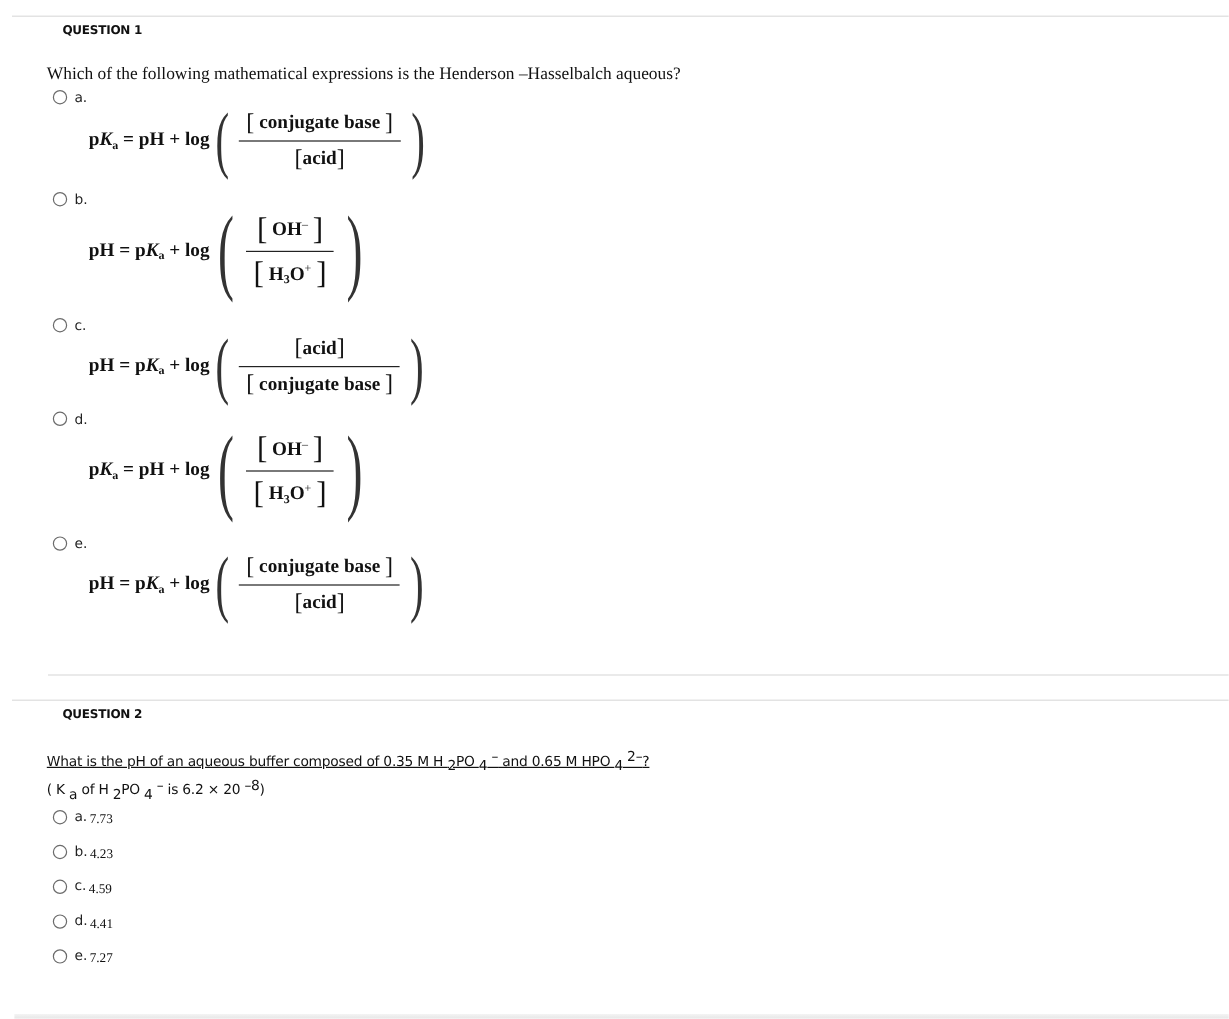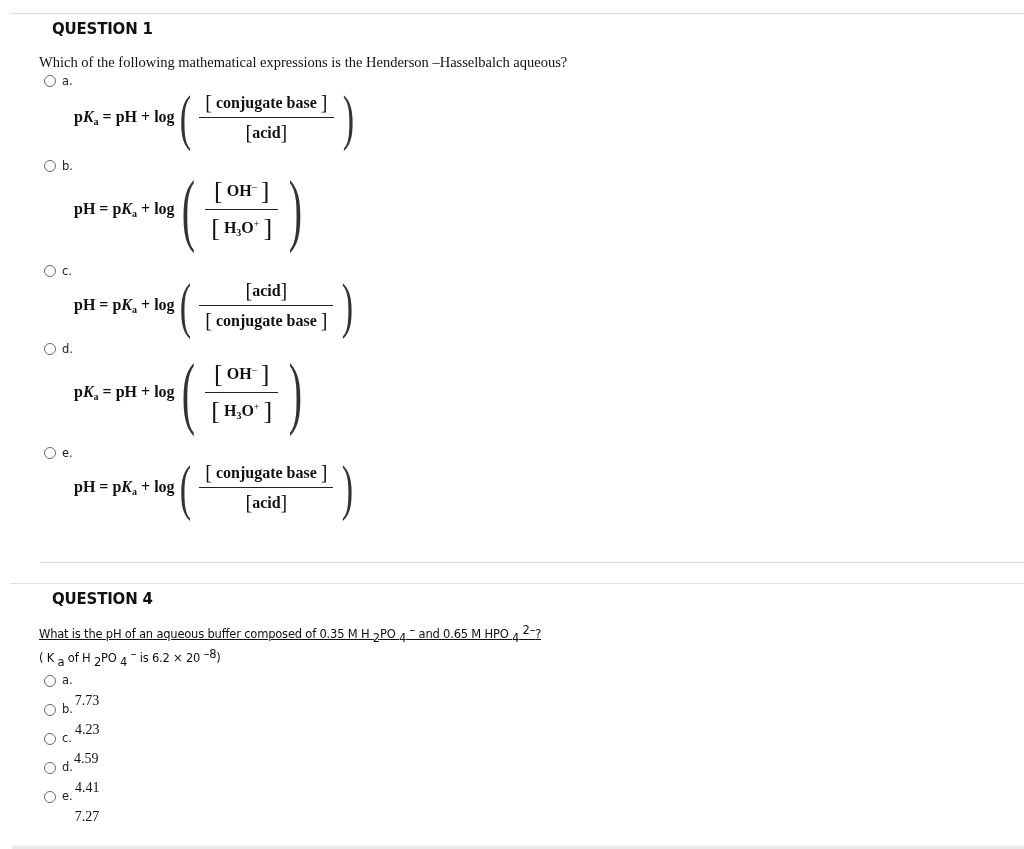--- a/index.html
+++ b/index.html
@@ -7,21 +7,21 @@
   body { position: relative; font-family: "DejaVu Sans", sans-serif; color: #111; }
 
   .sep { position: absolute; height: 1px; background: #dcdcdc; }
   .sep-top { left: 10px; top: 13px; width: 1014px; }
   .sep-q1-end { left: 40px; top: 562px; width: 984px; }
   .sep-q2-top { left: 10px; top: 583px; width: 1014px; }
   .bottom-bar { position: absolute; left: 12px; top: 845px; width: 1012px; height: 4px;
     background: linear-gradient(#f4f4f4, #e6e6e6); }
 
   .q-heading { position: absolute; left: 52px; font-family: "DejaVu Sans", sans-serif;
-    font-weight: bold; font-size: 15px; letter-spacing: -0.2px; color: #111; }
+    font-weight: bold; font-size: 10px; letter-spacing: -0.2px; color: #111; }
 
   .q1-text { position: absolute; left: 39px; top: 54px; font-family: "Liberation Serif", serif;
     font-size: 14.5px; color: #111; }
 
   .opt { position: absolute; left: 44px; display: flex; align-items: center; }
   .radio { width: 12px; height: 12px; border: 1px solid #6b6b6b; border-radius: 50%;
     background: #fff; display: inline-block; }
   .opt-letter { font-family: "DejaVu Sans", sans-serif; font-size: 11.5px; margin-left: 6px; color: #222; }
 
   
@@ -40,22 +40,22 @@
   .brt { font-weight: normal; font-size: 26px; vertical-align: -3px; }
 
   
   .q2-text { position: absolute; left: 39px; font-family: "DejaVu Sans", sans-serif;
     font-size: 11.5px; color: #111; white-space: nowrap; letter-spacing: -0.2px; }
   .q2-text .sub { font-size: 11.5px; position: relative; top: 4px; }
   .q2-text .sup { font-size: 11.5px; position: relative; top: -4px; }
   .opt2 { position: absolute; left: 44px; display: flex; align-items: flex-start; }
   .opt2 .radio { margin-top: 2px; }
   .opt2 .opt-letter { margin-left: 6px; }
-  .opt2 .val { font-family: "Liberation Serif", serif; font-size: 14px; margin-left: 2px;
-    position: relative; top: 4px; color: #111; margin-top: 16px; }
+  .opt2 .val { font-family: "Liberation Serif", serif; font-size: 11px; margin-left: 2px;
+    position: relative; top: 4px; color: #111; }
 </style>
 </head>
 <body>
 
 <div class="sep sep-top"></div>
 
 <div class="q-heading" style="top:20px;">QUESTION 1</div>
 <div class="q1-text">Which of the following mathematical expressions is the Henderson –Hasselbalch aqueous?</div>
 
 <div class="opt" style="top:74px;">
@@ -129,21 +129,21 @@
     <span class="num"><span class="br">[</span> <span>conjugate base</span> <span class="br">]</span></span>
     <span class="bar"></span>
     <span class="den"><span class="br">[</span><span>acid</span><span class="br">]</span></span>
   </span>
   <span class="paren" style="font-size:62px;transform:scaleX(0.55);">)</span>
 </div>
 
 <div class="sep sep-q1-end"></div>
 <div class="sep sep-q2-top"></div>
 
-<div class="q-heading" style="top:590px;">QUESTION 4</div>
+<div class="q-heading" style="top:590px;">QUESTION 2</div>
 
 <div class="q2-text" style="top:627px;text-decoration:underline;">
   <span>What is the pH of an aqueous buffer composed of 0.35 M H </span><span class="sub">2</span><span>PO </span><span class="sub">4</span><span class="sup"> –</span><span> and 0.65 M HPO </span><span class="sub">4</span><span class="sup"> 2–</span><span>?</span>
 </div>
 <div class="q2-text" style="top:651px;">
   <span>( K </span><span class="sub">a</span><span> of H </span><span class="sub">2</span><span>PO </span><span class="sub">4</span><span class="sup"> –</span><span> is 6.2 × 20 </span><span class="sup">–8</span><span>)</span>
 </div>
 
 <div class="opt2" style="top:673px;">
   <span class="radio"></span>

